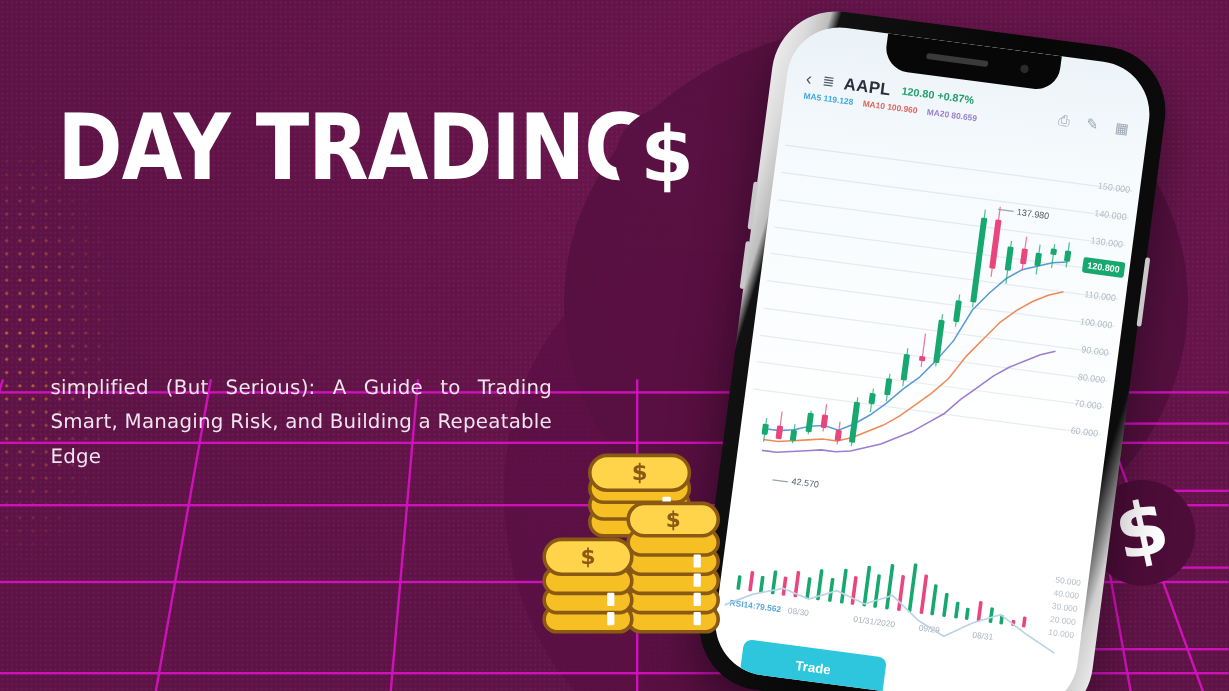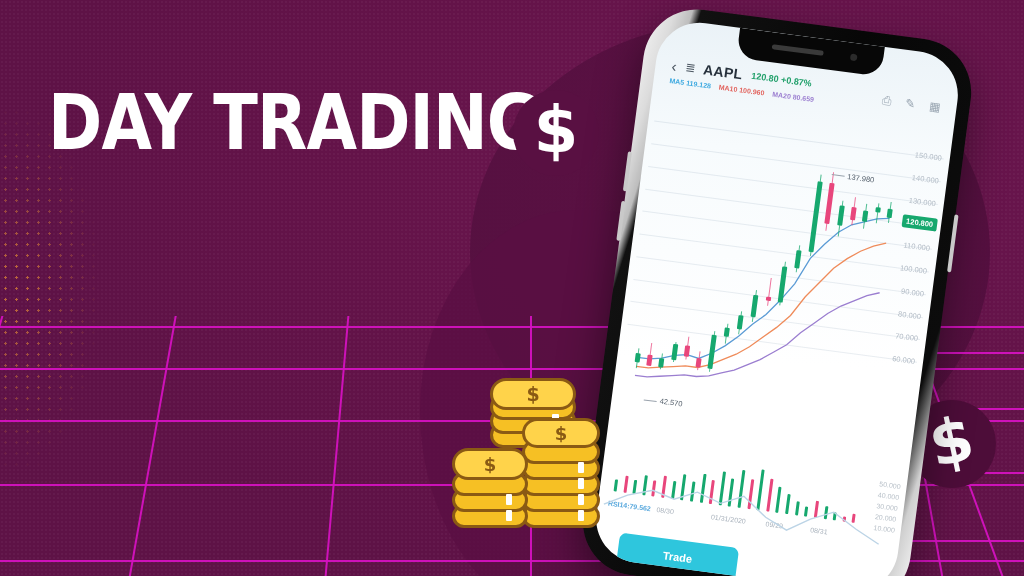--- a/index.html
+++ b/index.html
@@ -165,20 +165,21 @@
     <div class="grid-h" style="top:52px"></div>
     <div class="grid-h" style="top:108px"></div>
     <div class="grid-h" style="top:172px"></div>
     <div class="grid-h" style="top:240px"></div>
     <div class="grid-v" style="left:80px;transform:rotate(-14deg)"></div>
     <div class="grid-v" style="left:250px;transform:rotate(-20deg)"></div>
   </div>
 
   <div class="headline">DAY TRADING</div>
 
+  <div class="subtitle">simplified (But Serious): A Guide to Trading Smart, Managing Risk, and Building a Repeatable Edge</div>
 
   <div class="dollar-badge" id="dollar-1">
     <span>$</span>
   </div>
   <div class="dollar-badge" id="dollar-2">
     <span>$</span>
   </div>
 
   <div id="phone">
     <div class="phone-body"></div>

